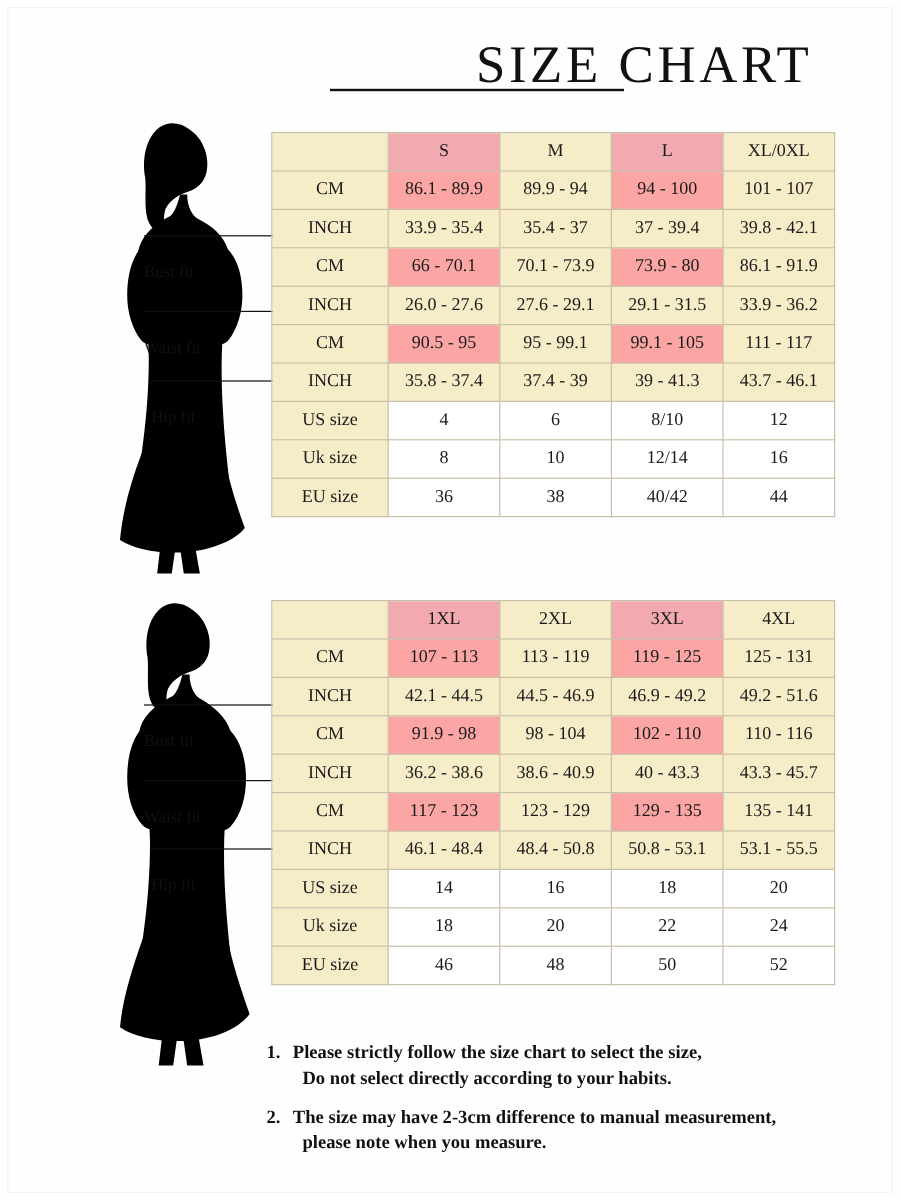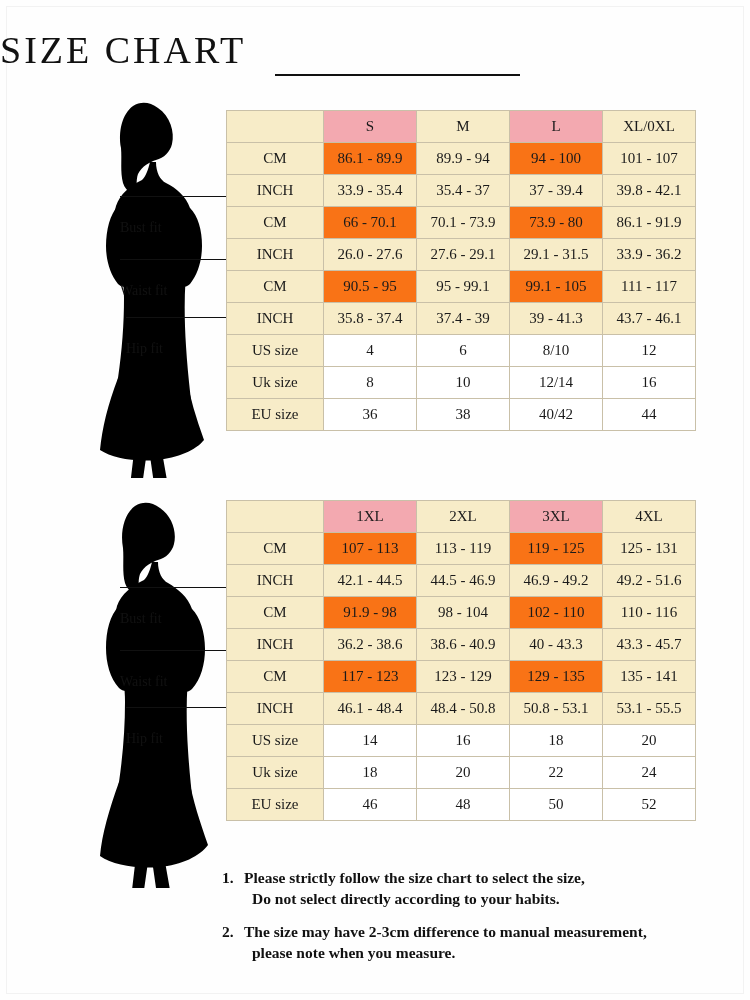--- a/index.html
+++ b/index.html
@@ -28,22 +28,22 @@
     left: 6px; top: 6px; right: 6px; bottom: 6px;
     border: 1px solid #f2f2f2;
     pointer-events: none;
   }
 
   .title {
     position: absolute;
     top: 28px;
     left: 0;
     width: 677px;
-    text-align: left;
-    font-size: 38px;
+    text-align: right;
+    font-size: 44px;
     letter-spacing: 3px;
     font-family: "Liberation Serif", serif;
     color: #111;
   }
   .title-underline {
     position: absolute;
     top: 74px;
     left: 275px;
     width: 245px;
     height: 2px;
@@ -98,21 +98,21 @@
   .hdr-cream {
     background: #f7ecc8;
     font-weight: bold;
     font-size: 18px;
   }
   .lbl-cell {
     background: #f7ecc8;
     font-size: 14px;
     margin-left: 20px;
   }
-  .cell-pink { background: #f97316; }
+  .cell-pink { background: #fca5a5; }
   .cell-cream { background: #f7ecc8; }
   .cell-white { background: #ffffff; }
 
   
   .notes {
     position: absolute;
     left: 222px;
     top: 868px;
     width: 515px;
     font-family: "Liberation Serif", serif;

